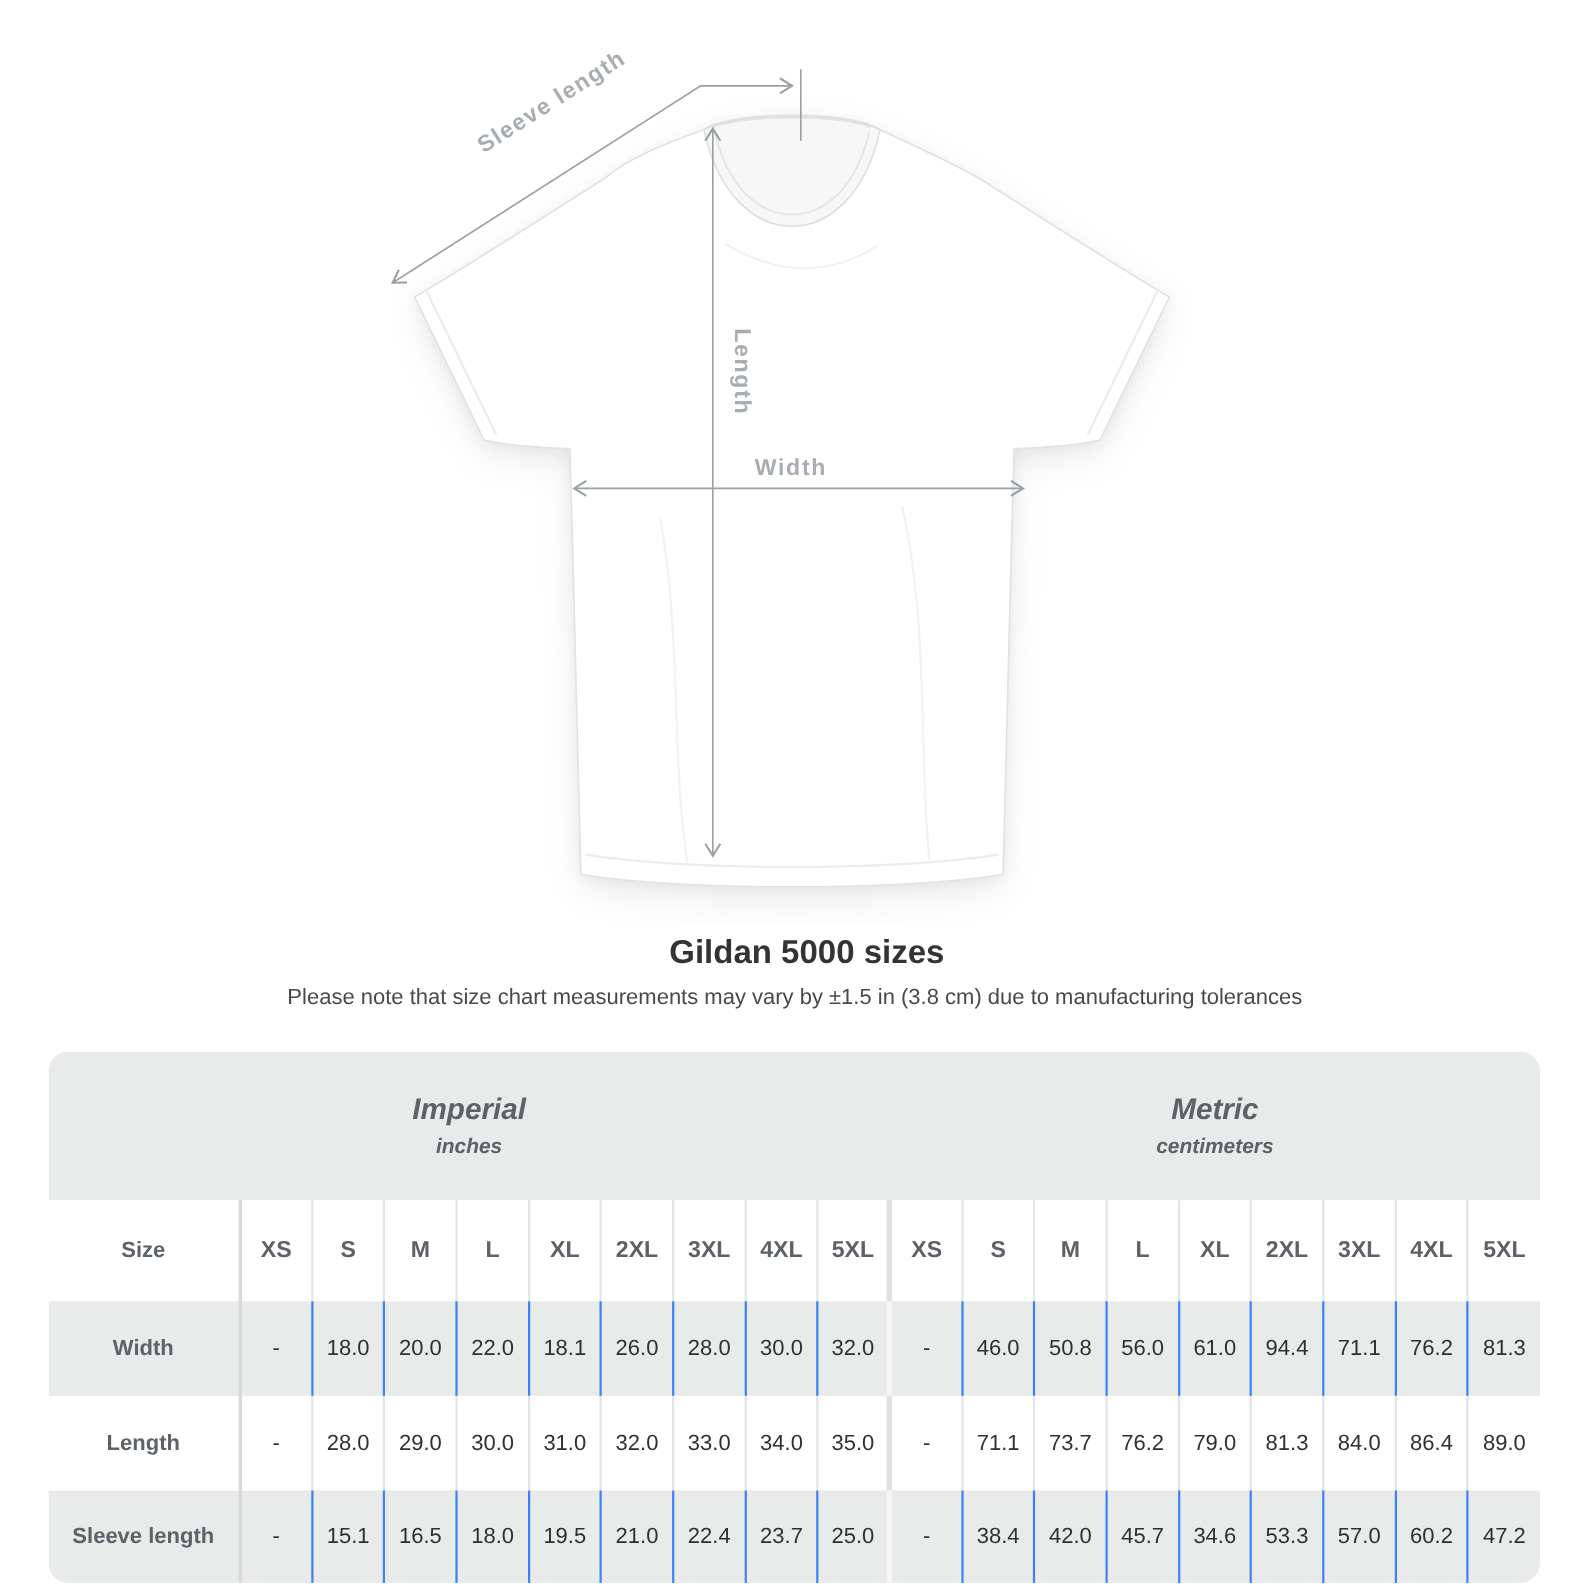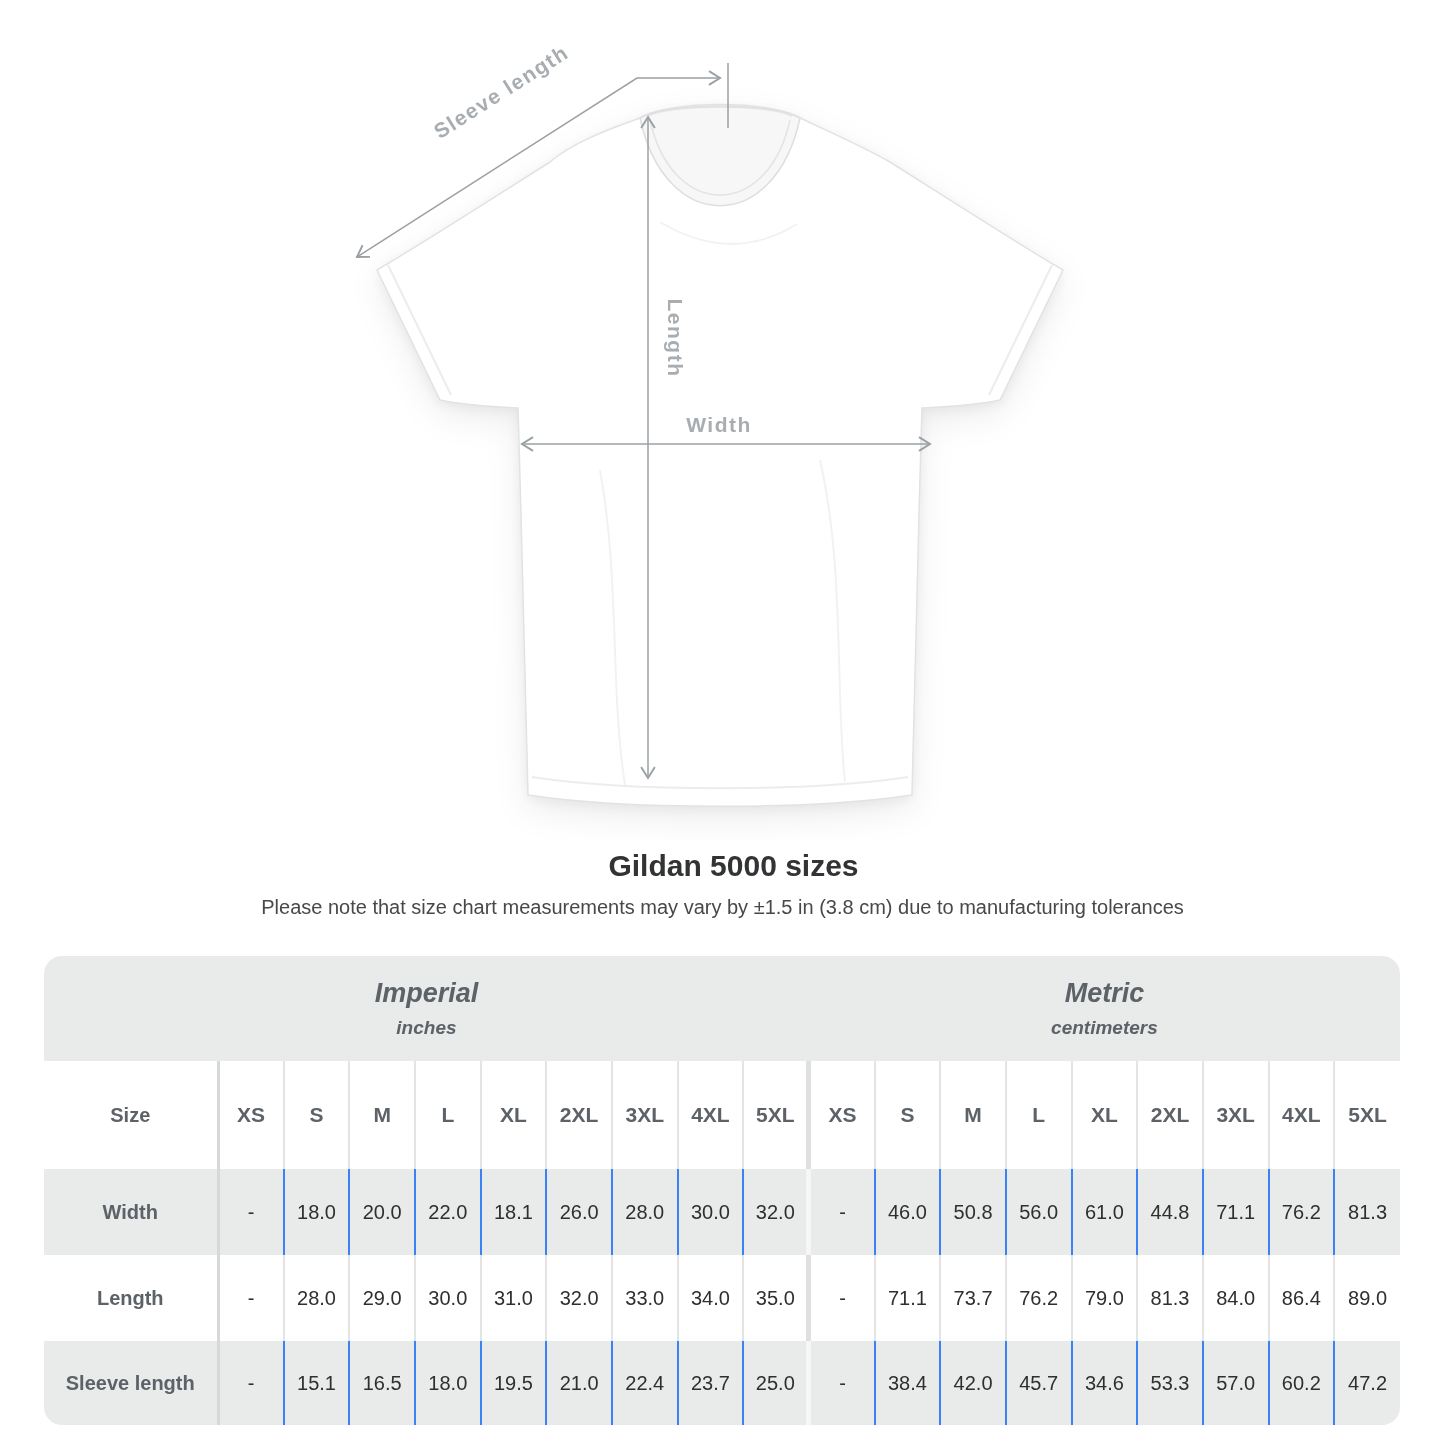--- a/index.html
+++ b/index.html
@@ -34,26 +34,26 @@
 
   
   .table-wrap{
     position:absolute;left:44px;top:956px;width:1356px;
     border-radius:18px;overflow:hidden;background:#ffffff;
   }
   table.size-table{
     width:1356px;border-collapse:collapse;table-layout:fixed;
   }
   table.size-table col.label-col{width:174px;}
-  tr.band-row{height:105px;}
+  tr.band-row{height:135px;}
   tr.band-row td{background:#e9eaea;text-align:center;vertical-align:middle;padding:0;}
   .band-name{font-size:27px;font-weight:bold;font-style:italic;color:#5c6267;}
   .band-unit{font-size:19px;font-style:italic;color:#5c6267;margin-top:8px;font-weight:bold;}
 
-  tr.size-row{height:108px;}
+  tr.size-row{height:92px;}
   tr.data-row{height:86px;}
   tr.data-row.last{height:84px;}
   tr.gray{background:#e9eaea;}
   tr.white{background:#ffffff;}
 
   th.row-label{
     font-size:20px;font-weight:bold;color:#5c6267;text-align:center;vertical-align:middle;padding:0;
   }
   td.val, th.size-head{
     font-size:20px;color:#2e2f30;text-align:center;vertical-align:middle;padding:0;font-weight:normal;
@@ -184,21 +184,21 @@
       <td class="val sep">18.1</td>
       <td class="val sep">26.0</td>
       <td class="val sep">28.0</td>
       <td class="val sep">30.0</td>
       <td class="val sep">32.0</td>
       <td class="val sepmid">-</td>
       <td class="val sep">46.0</td>
       <td class="val sep">50.8</td>
       <td class="val sep">56.0</td>
       <td class="val sep">61.0</td>
-      <td class="val sep">44.8</td>
+      <td class="val sep">94.4</td>
       <td class="val sep">71.1</td>
       <td class="val sep">76.2</td>
       <td class="val sep">81.3</td>
     </tr>
 
     <tr class="data-row white">
       <th class="row-label">Length</th>
       <td class="val sepfirst">-</td>
       <td class="val sep">28.0</td>
       <td class="val sep">29.0</td>

